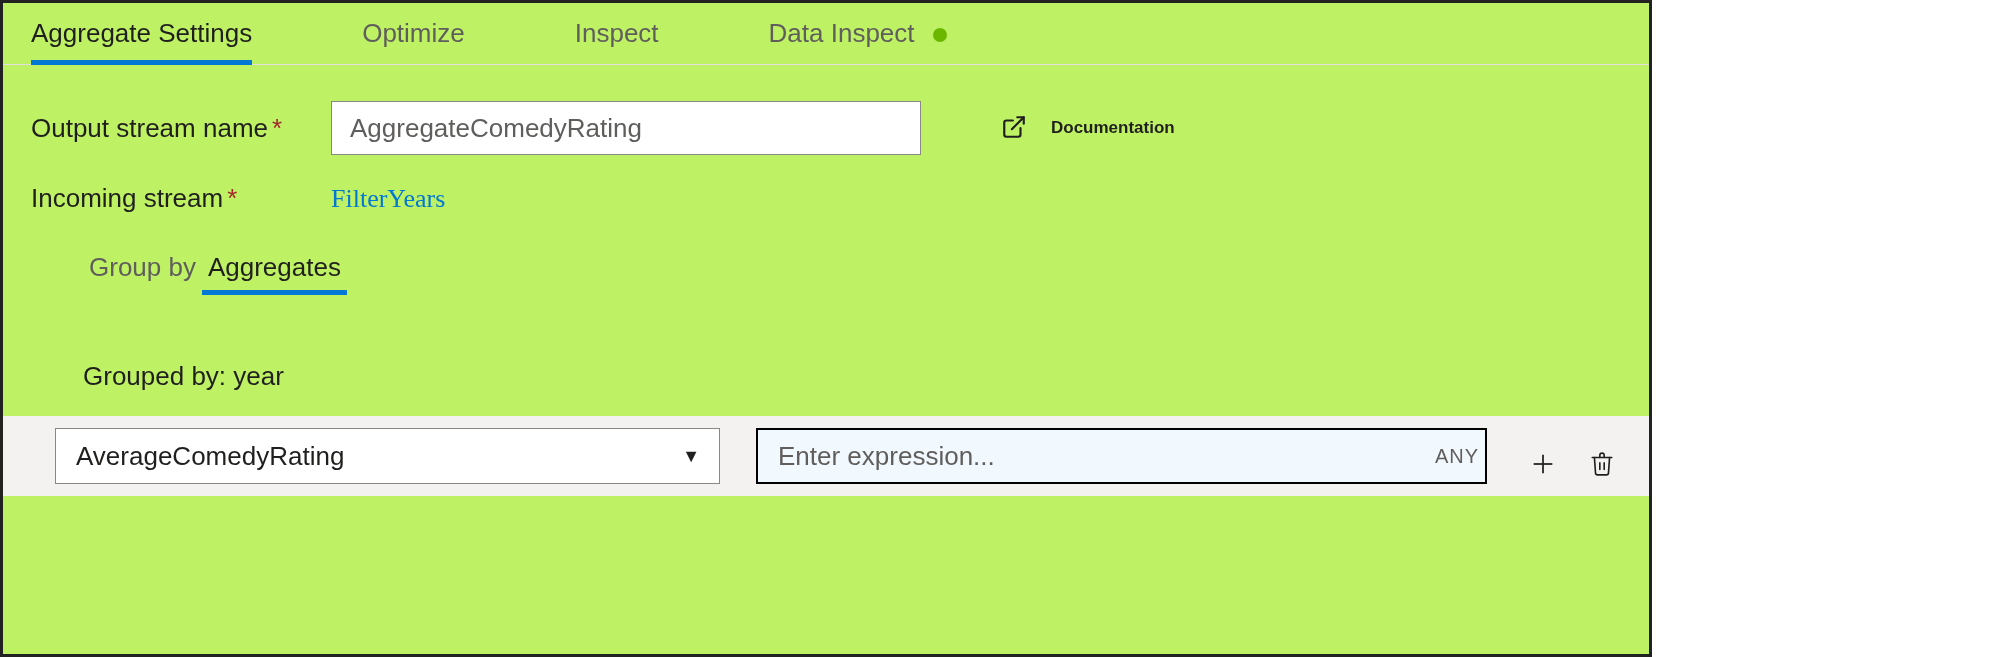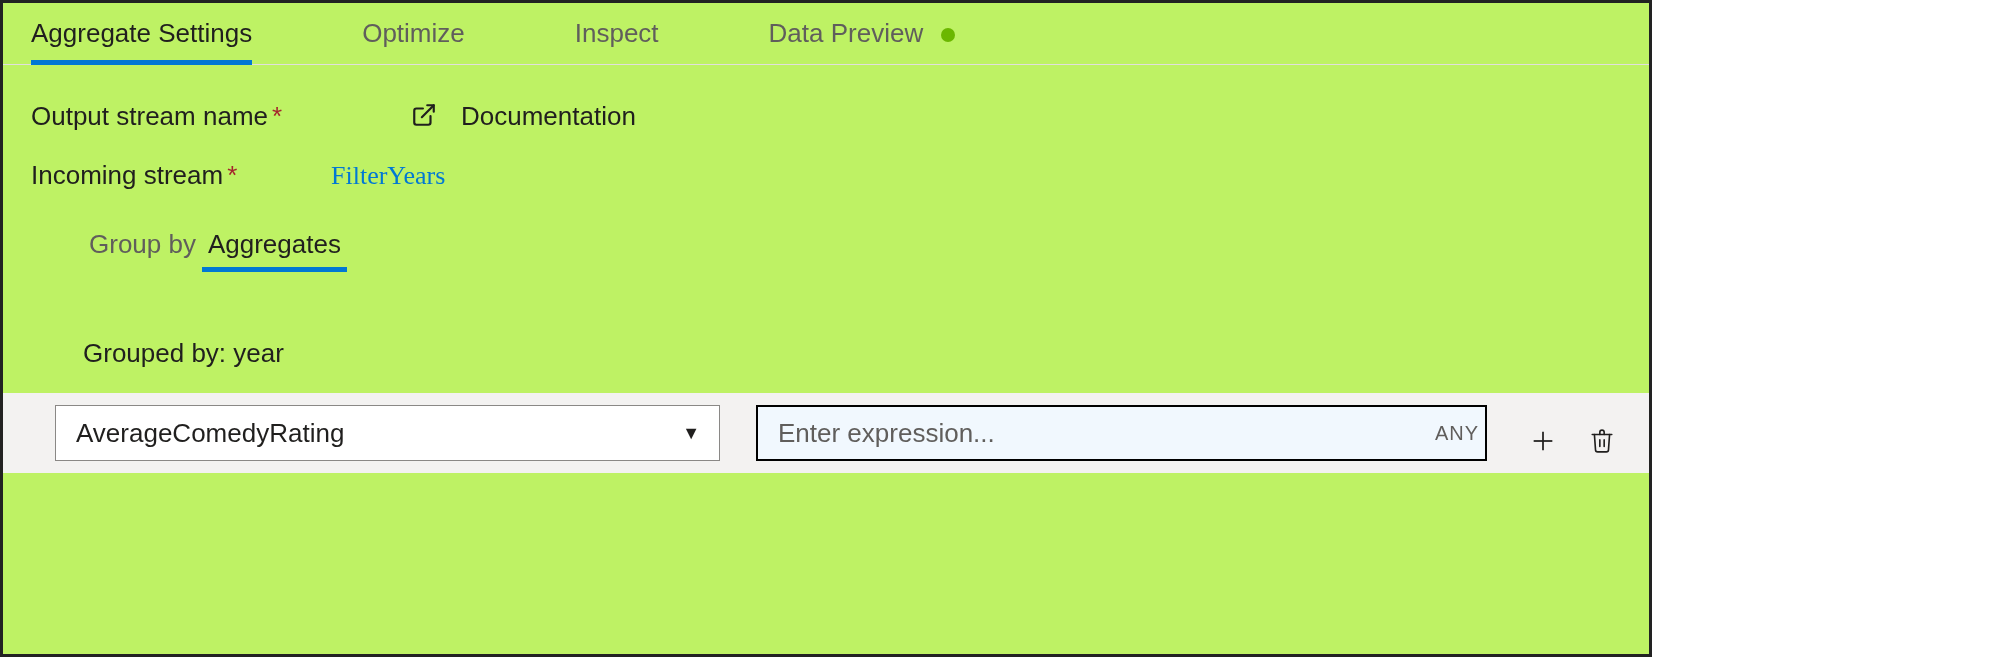--- a/index.html
+++ b/index.html
@@ -92,22 +92,22 @@
       padding: 0;
     }
     .doc-block {
       display: flex;
       align-items: center;
       gap: 24px;
       margin-left: 80px;
     }
     .doc-block .icon { color: #201f1e; }
     .doc-label {
-      font-size: 26px;
-      font-weight: 400;
+      font-size: 17px;
+      font-weight: 700;
       color: #201f1e;
     }
 
     
     .subtabs {
       display: flex;
       padding-left: 52px;
       margin-top: 20px;
     }
     .subtab {
@@ -214,29 +214,32 @@
 </head>
 <body>
 
 <div class="panel">
 
   <div class="tabs">
     <div class="tab active">Aggregate Settings</div>
     <div class="tab">Optimize</div>
     <div class="tab">Inspect</div>
     <div class="tab">
-      <span>Data Preview</span>
+      <span>Data Inspect</span>
       <span class="status-dot"></span>
     </div>
   </div>
 
   <div class="form-area">
     <div class="form-row">
       <div class="form-label">
         <span>Output stream name</span><span class="req">*</span>
+      </div>
+      <div class="form-control">
+        <input class="text-input" type="text" value="AggregateComedyRating" style="">
       </div>
       <div class="doc-block">
         <span class="icon">
           <svg width="26" height="26" viewBox="0 0 24 24" fill="none" stroke="currentColor" stroke-width="2" stroke-linecap="round" stroke-linejoin="round">
             <path d="M18 13v6a2 2 0 0 1-2 2H5a2 2 0 0 1-2-2V8a2 2 0 0 1 2-2h6"></path>
             <polyline points="15 3 21 3 21 9"></polyline>
             <line x1="10" y1="14" x2="21" y2="3"></line>
           </svg>
         </span>
         <span class="doc-label">Documentation</span>

